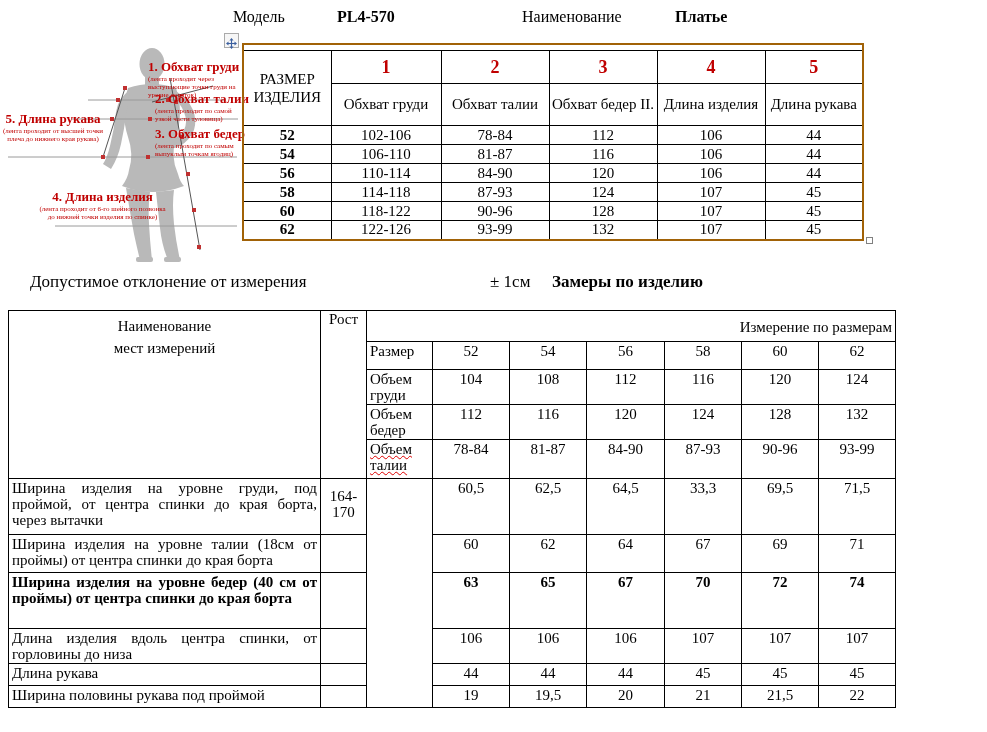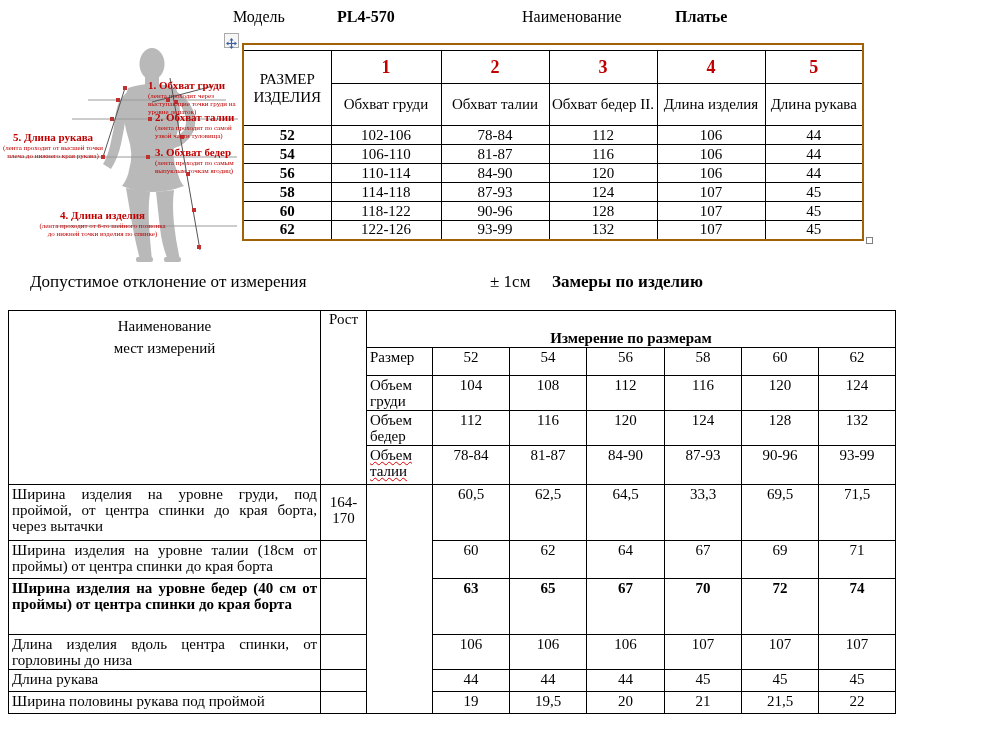--- a/index.html
+++ b/index.html
@@ -21,21 +21,21 @@
   }
   .resize-handle{
     position:absolute;left:866px;top:237px;width:7px;height:7px;
     background:#fff;border:1px solid #808080;box-sizing:border-box;
   }
 
   
   #figure{position:absolute;left:0;top:42px;width:252px;height:228px;}
   #figure svg{position:absolute;left:0;top:0;}
   .fig-label{position:absolute;color:var(--red,#c00000);}
-  .fl-title{font-weight:bold;font-size:11px;line-height:1.1;display:block;margin-top:19px;}
+  .fl-title{font-weight:bold;font-size:13px;line-height:1.1;display:block;}
   .fl-cap{font-size:7px;line-height:1.15;margin-top:1px;}
   .cap-center{text-align:center;}
 
   
   table{border-collapse:collapse;table-layout:fixed;}
   .size-tbl{position:absolute;left:242px;top:43px;width:620px;border:2px solid #a16207;}
   .size-tbl td{border:1px solid #000;text-align:center;font-size:15px;padding:0 2px;overflow:hidden;}
   .size-tbl .spacer-cell{height:5px;padding:0;line-height:0;}
   .size-tbl .numcell{color:var(--red,#c00000);font-weight:bold;font-size:18px;height:32px;vertical-align:middle;}
   .size-tbl .corner{font-size:15px;vertical-align:middle;line-height:1.2;}
@@ -45,21 +45,21 @@
 
   
   .tol{font-size:17px;white-space:nowrap;}
   .tol.b{font-weight:bold;}
 
   
   .m-tbl{position:absolute;left:8px;top:310px;width:887px;border:1px solid #000;}
   .m-tbl td{border:1px solid #000;font-size:15px;vertical-align:top;padding:1px 3px;overflow:hidden;line-height:16px;}
   .m-tbl .name-hdr{text-align:center;white-space:pre-line;padding-top:4px;line-height:22px;}
   .m-tbl .rost-hdr{text-align:center;padding-top:0;}
-  .m-tbl .span-hdr{text-align:center;padding-top:19px;font-weight:bold;}
+  .m-tbl .span-hdr{text-align:right;padding-top:8px;}
   .m-tbl .sublabel{text-align:left;}
   .m-tbl .mname{text-align:justify;}
   .m-tbl .mval{text-align:center;}
   .m-tbl .rost-val{text-align:center;padding:9px 1px;}
   .misspell{
     text-decoration-line:underline;
     text-decoration-style:wavy;
     text-decoration-color:#dd0000;
     text-decoration-thickness:1px;
   }

